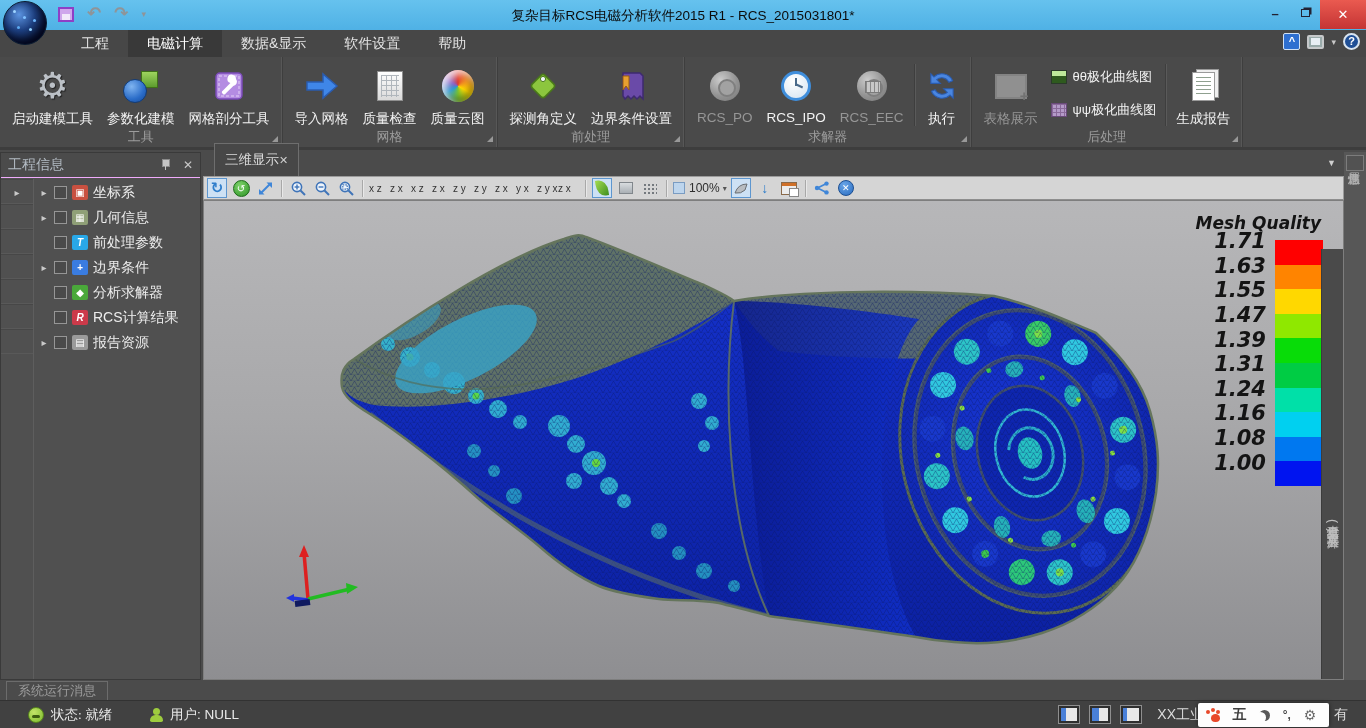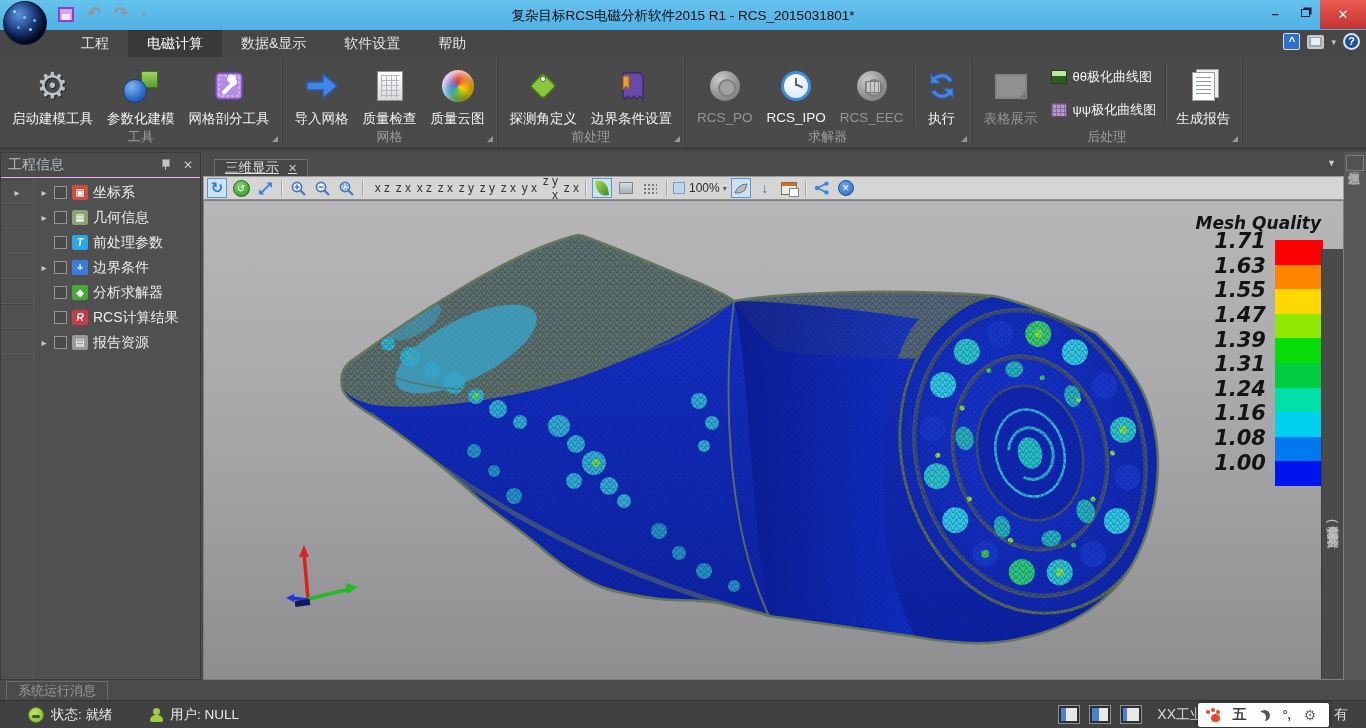--- a/index.html
+++ b/index.html
@@ -116,33 +116,33 @@
   .tree-rows { flex:1; padding-top:1px; }
   .tree-row { height:25px; display:flex; align-items:center; gap:5px; padding-left:5px;
     color:#ededed; font-size:14px; white-space:nowrap; }
   .expander { width:10px; color:#cacaca; font-size:10px; text-align:center; }
   .cb { width:13px; height:13px; border:1px solid #969696; background:#4a4a4a; flex:none; }
   .t-icon { width:16px; height:15px; border-radius:2px; color:#fff; font-size:10px; font-weight:bold;
     display:flex; align-items:center; justify-content:center; flex:none; }
   
   .center { position:absolute; left:203px; top:152px; right:22px; bottom:48px; }
   .doc-tabbar { position:relative; height:24px; background:#4b4b4b; display:flex; align-items:flex-end; }
-  .doc-tab { height:17px; margin-left:11px; padding:0 10px; display:flex; align-items:center; gap:9px;
-    background:#474747; border:1px solid #6e6e6e; border-bottom:none; color:#dcdcdc; font-size:13.5px;text-decoration:underline; }
+  .doc-tab { height:33px; margin-left:11px; padding:0 10px; display:flex; align-items:center; 
+    background:#474747; border:1px solid #6e6e6e; border-bottom:none; color:#dcdcdc; font-size:13.5px; }
   .doc-tab .x { color:#cfcfcf; font-size:11px; font-weight:bold; }
   .doc-dd { position:absolute; right:8px; top:6px; color:#cfcfcf; font-size:9px; }
   .view-toolbar { height:24px; background:#d5d5d5; border:1px solid #9b9b9b; border-bottom:1px solid #8e8e8e;
     display:flex; align-items:center; padding:0 3px; gap:4px; }
   .tsep { width:1px; height:17px; background:#a8a8a8; box-shadow:1px 0 0 #e8e8e8; margin:0 2px; }
   .vt { height:20px; min-width:20px; display:flex; align-items:center; justify-content:center; }
   .vt.sel { background:#cde1f4; border:1px solid #5d96cf; }
   .vt-rot { color:#2f7ecb; font-size:15px; font-weight:bold; }
   .vt-green { width:17px; height:17px; border-radius:50%; background:radial-gradient(circle at 38% 30%,#7ed26a,#2e9426);
     border:1px solid #1c6a18; color:#fff; font-size:10px; text-align:center; line-height:16px; }
-  .vt-axis { font-size:12px; color:#333; letter-spacing:0; width:21px; text-align:right; }
+  .vt-axis { font-size:10px; color:#333; letter-spacing:0; width:21px; text-align:left; }
   .vt-zoomsq { width:12px; height:12px; background:#bdd5ed; border:1px solid #7a9cc2; margin-right:4px; }
   .vt-zoomtxt { font-size:12px; color:#2e2e2e; }
   .vt-dd { font-size:8px; color:#555; margin-left:3px; }
   .vt-leaf { width:12px; height:16px; background:linear-gradient(135deg,#a4dc52,#3e8e1e);
     border-radius:0 75% 0 75%; transform:rotate(-8deg); }
   .vt-wire { width:14px; height:12px; background:linear-gradient(#d8dcdf,#aab0b5); border:1px solid #81878c; }
   .vt-dots { width:14px; height:11px; background-image:radial-gradient(#74797e 1px,transparent 1.2px); background-size:4px 4px; }
   .vt-down { color:#2f7ecb; font-size:14px; font-weight:bold; }
   .vt-winic { width:16px; height:13px; background:#ececec; border:1px solid #8a6a4a; position:relative; }
   .vt-winic::before { content:""; position:absolute; top:0; left:0; right:0; height:3px; background:#d07028; }
@@ -759,21 +759,21 @@
 
   <div class="right-col">
     <div class="right-tab">属性信息</div>
   </div>
 
   <div class="bottom-tabrow">
     <div class="msg-tab">系统运行消息</div>
   </div>
 
   <div class="statusbar">
-    <div class="sb-item" style="left:28px;">
+    <div class="sb-item" style="left:28px;font-family:Liberation Serif, serif;">
       <span class="st-ic"></span>
       <span>状态: 就绪</span>
     </div>
     <div class="sb-item" style="left:150px;">
       <span class="usr-ic"></span>
       <span>用户: NULL</span>
     </div>
     <div class="layout-btns">
       <span class="lay l1">
           <i></i>

